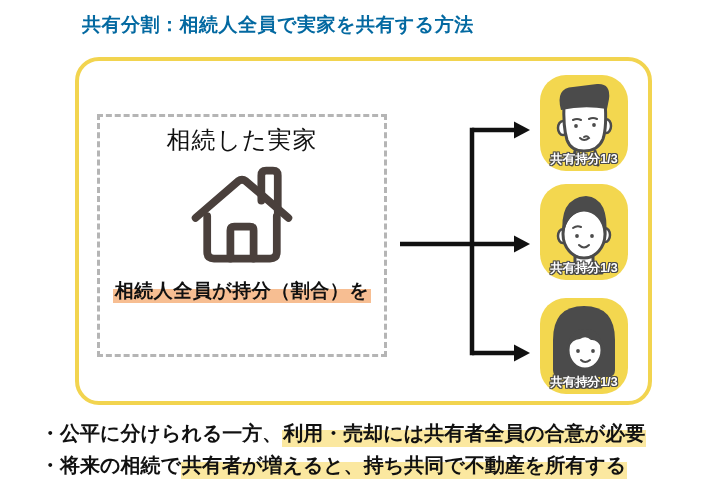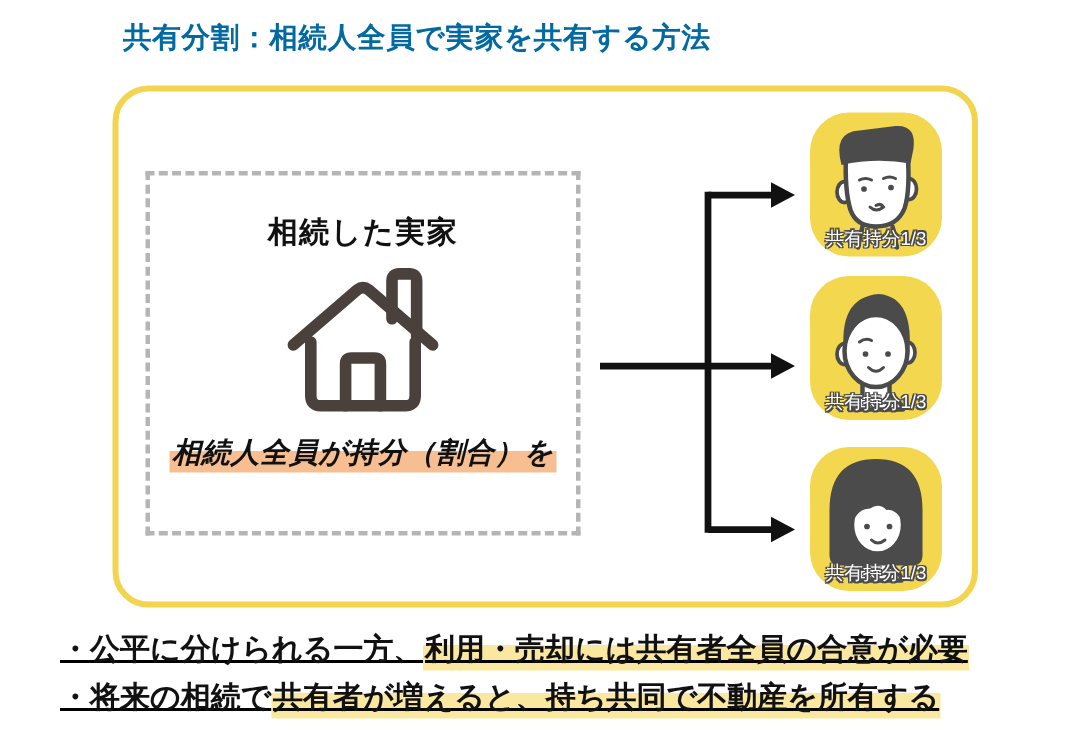--- a/index.html
+++ b/index.html
@@ -15,48 +15,48 @@
   .frame{
     position:absolute;left:75px;top:57px;width:577px;height:348px;
     border:4px solid #F2D44F;border-radius:24px;background:#ffffff;box-sizing:border-box;
   }
   .dashed-box{
     position:absolute;left:97px;top:114px;width:290px;height:243px;
     border:3px dashed #B5B5B5;box-sizing:border-box;
     display:flex;flex-direction:column;align-items:center;
   }
   .box-label{
-    margin-top:24px;font-size:20px;font-weight:700;color:#111111;letter-spacing:1px;
+    margin-top:7px;font-size:24px;font-weight:400;color:#111111;letter-spacing:1px;
   }
   .house-wrap{margin-top:2px;line-height:0;}
   .caption{
     margin-top:2px;text-align:center;font-size:19px;font-weight:700;color:#111111;
-    line-height:29px;letter-spacing:0.5px;font-style:italic;
+    line-height:29px;letter-spacing:0.5px;
   }
   .caption .hl-peach{
     background-image:linear-gradient(to bottom,transparent 38%,#F7BE92 38%);
     padding:0 2px 2px 2px;
   }
   .arrows{position:absolute;left:393px;top:110px;}
   .heir-card{
     position:absolute;left:540px;width:88px;height:96px;
     background:#F3D74F;border-radius:26px;
   }
   .heir-card svg{position:absolute;left:0;top:0;}
   .heir-1{top:75px;} .heir-2{top:184px;} .heir-3{top:298px;}
   .share-badge{
     position:absolute;bottom:3px;left:0;width:100%;text-align:center;
-    font-size:12.5px;font-weight:400;color:#ffffff;letter-spacing:0px;
+    font-size:12.5px;font-weight:700;color:#ffffff;letter-spacing:0px;
     text-shadow:
       -1px -1px 0 #4B4B4B, 1px -1px 0 #4B4B4B,
       -1px  1px 0 #4B4B4B, 1px  1px 0 #4B4B4B,
        0   -1px 0 #4B4B4B, 0    1px 0 #4B4B4B,
       -1px  0   0 #4B4B4B, 1px  0   0 #4B4B4B;
   }
-  .notes{position:absolute;left:40px;top:417px;width:660px;text-decoration:underline;}
+  .notes{position:absolute;left:40px;top:417px;width:660px;}
   .note-line{
     font-size:20px;font-weight:700;color:#111111;line-height:32px;
     letter-spacing:0px;white-space:nowrap;
   }
   .note-line .hl-yellow{
     background-image:linear-gradient(to bottom,transparent 32%,#FBE8A0 32%);
     padding:0 1px 3px 1px;
   }
 </style>
 </head>

